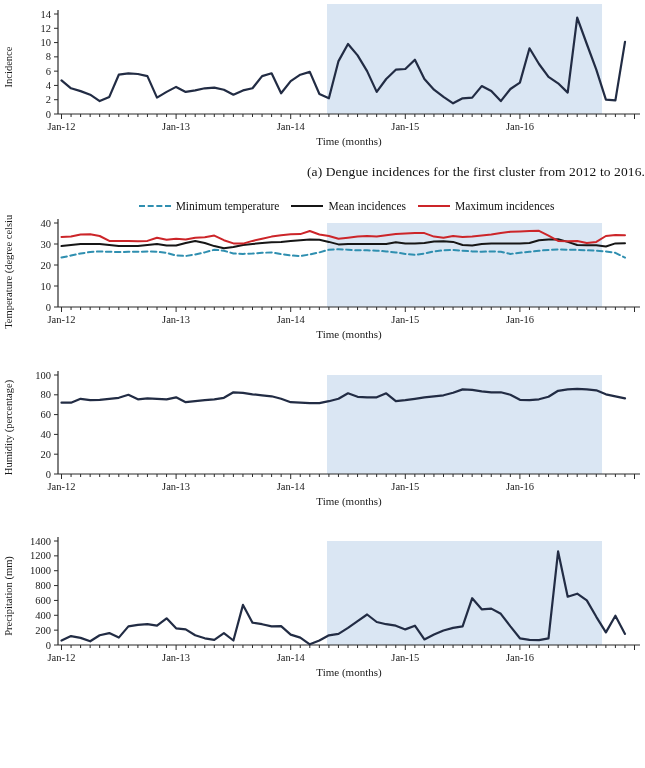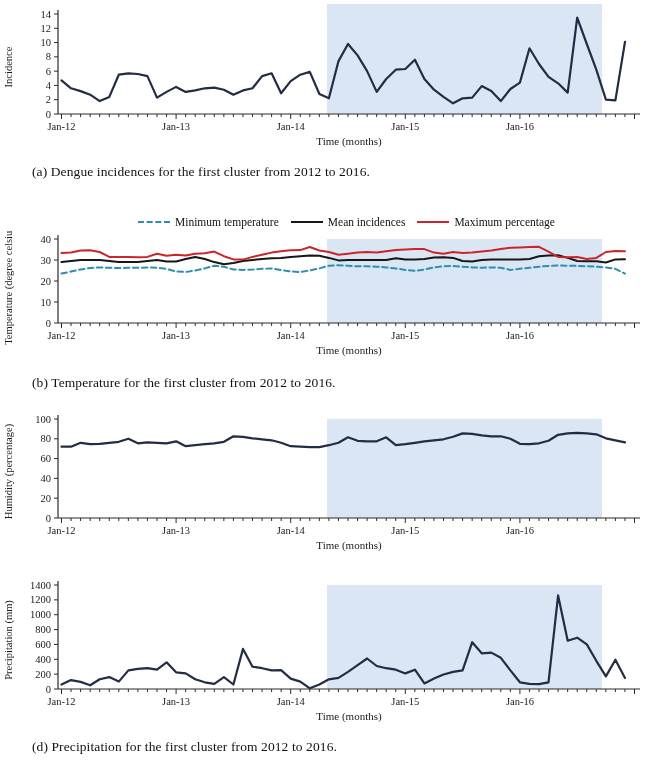--- a/index.html
+++ b/index.html
@@ -7,35 +7,35 @@
     width: 645px;
     font-family: "Liberation Serif", serif;
     color: #111;
   }
   .page { padding: 2px 0 6px 0; }
   figure { margin: 0; }
   .chart-block { margin-bottom: 20px; }
   .chart-block svg { display: block; }
   svg text { font-family: "Liberation Serif", serif; fill: #1a1a1a; }
   .caption {
-    text-align: left;
+    text-align: right;
     font-size: 13.5px;
     margin-top: 12px;
     letter-spacing: 0.1px;
     padding-left: 32px;
   }
   .legend {
     display: flex;
     justify-content: center;
     align-items: center;
     gap: 12px;
     font-size: 11.5px;
     margin: 0 0 3px 48px;
   }
-  .legend-item { display: flex; align-items: center; gap: 5px; margin-top: 16px; }
+  .legend-item { display: flex; align-items: center; gap: 5px; }
   .sample {
     display: inline-block;
     width: 32px;
     height: 0;
     border-top: 2.4px solid #000;
   }
   .sample.dashed { border-top-style: dashed; border-top-width: 2.2px; }
 </style>
 </head>
 <body>
@@ -141,21 +141,21 @@
       <span class="legend-item">
         <span class="sample dashed" style="border-top-color: rgb(47, 143, 176);"></span>
         <span>Minimum temperature</span>
       </span>
       <span class="legend-item">
         <span class="sample" style="border-top-color: rgb(22, 22, 22);"></span>
         <span>Mean incidences</span>
       </span>
       <span class="legend-item">
         <span class="sample" style="border-top-color: rgb(204, 37, 41);"></span>
-        <span>Maximum percentage</span>
+        <span>Maximum incidences</span>
       </span>
     </div>
     <svg viewBox="0 0 645 132" width="645" height="132">
         <rect x="326.99" y="8" width="275.0400000000001" height="84" fill="#dae6f3"></rect>
         <line x1="58" y1="4" x2="58" y2="92" stroke="#2b2b2b" stroke-width="1.2"></line>
         <line x1="58" y1="92" x2="640" y2="92" stroke="#2b2b2b" stroke-width="1.2"></line>
         <line x1="54" y1="92" x2="58" y2="92" stroke="#2b2b2b" stroke-width="1"></line>
         <text x="51" y="95.5" text-anchor="end" font-size="10.5">0</text>
         <line x1="54" y1="71" x2="58" y2="71" stroke="#2b2b2b" stroke-width="1"></line>
         <text x="51" y="74.5" text-anchor="end" font-size="10.5">10</text>
@@ -230,21 +230,20 @@
         <text x="176.10000000000002" y="108" text-anchor="middle" font-size="10.5">Jan-13</text>
         <text x="290.70000000000005" y="108" text-anchor="middle" font-size="10.5">Jan-14</text>
         <text x="405.3" y="108" text-anchor="middle" font-size="10.5">Jan-15</text>
         <text x="519.9000000000001" y="108" text-anchor="middle" font-size="10.5">Jan-16</text>
         <text x="349" y="123" text-anchor="middle" font-size="11">Time (months)</text>
         <text x="12" y="53" text-anchor="middle" font-size="10.5" transform="rotate(-90 12 53)">Temperature (degree celsius)</text>
         <polyline points="61.5,42.6 71.0,40.5 80.6,38.5 90.2,37.0 99.7,36.4 109.3,36.8 118.8,37.0 128.4,36.8 137.9,36.8 147.4,36.4 157.0,36.8 166.6,37.8 176.1,40.5 185.7,41.0 195.2,39.5 204.8,37.4 214.3,34.7 223.9,35.7 233.4,38.5 243.0,38.9 252.5,38.5 262.1,37.8 271.6,37.4 281.1,39.1 290.7,40.5 300.3,41.0 309.8,39.5 319.4,37.4 328.9,34.7 338.5,34.3 348.0,34.7 357.6,35.3 367.1,35.3 376.7,35.7 386.2,36.4 395.8,37.4 405.3,38.9 414.9,39.9 424.4,38.5 434.0,36.4 443.5,35.3 453.1,34.9 462.6,35.7 472.2,36.4 481.7,36.8 491.3,36.4 500.8,36.8 510.4,38.9 519.9,37.8 529.5,36.8 539.0,35.7 548.5,34.9 558.1,34.5 567.7,34.7 577.2,34.9 586.8,35.3 596.3,35.7 605.9,36.4 615.4,37.8 625.0,42.6" fill="none" stroke="#2f8fb0" stroke-width="2" stroke-linejoin="round" stroke-linecap="round" stroke-dasharray="5.5 3.5"></polyline>
         <polyline points="61.5,31.1 71.0,30.0 80.6,29.0 90.2,29.0 99.7,29.0 109.3,30.0 118.8,31.1 128.4,31.1 137.9,31.1 147.4,30.0 157.0,29.0 166.6,30.5 176.1,30.5 185.7,28.0 195.2,25.9 204.8,28.0 214.3,31.1 223.9,33.2 233.4,32.1 243.0,30.0 252.5,29.0 262.1,28.0 271.6,27.3 281.1,26.9 290.7,25.9 300.3,25.2 309.8,24.4 319.4,24.8 328.9,26.9 338.5,29.4 348.0,29.0 357.6,29.0 367.1,29.0 376.7,29.0 386.2,29.0 395.8,27.3 405.3,28.6 414.9,28.6 424.4,28.0 434.0,26.5 443.5,26.3 453.1,26.9 462.6,30.0 472.2,30.5 481.7,29.0 491.3,28.6 500.8,28.4 510.4,28.4 519.9,28.4 529.5,28.0 539.0,25.2 548.5,24.4 558.1,24.2 567.7,26.9 577.2,30.0 586.8,30.3 596.3,30.3 605.9,31.5 615.4,28.4 625.0,28.2" fill="none" stroke="#161616" stroke-width="2" stroke-linejoin="round" stroke-linecap="round"></polyline>
         <polyline points="61.5,21.9 71.0,21.6 80.6,19.5 90.2,19.3 99.7,21.0 109.3,25.9 118.8,26.1 128.4,25.9 137.9,26.3 147.4,25.9 157.0,22.7 166.6,24.8 176.1,23.8 185.7,24.4 195.2,22.7 204.8,22.3 214.3,20.6 223.9,25.2 233.4,28.4 243.0,28.6 252.5,25.9 262.1,23.8 271.6,21.6 281.1,20.2 290.7,19.3 300.3,19.1 309.8,16.0 319.4,19.5 328.9,21.0 338.5,23.8 348.0,22.7 357.6,21.6 367.1,21.0 376.7,21.6 386.2,20.2 395.8,18.9 405.3,18.5 414.9,18.1 424.4,18.1 434.0,21.6 443.5,22.7 453.1,21.0 462.6,22.1 472.2,21.6 481.7,20.6 491.3,19.5 500.8,18.1 510.4,16.8 519.9,16.4 529.5,16.0 539.0,15.8 548.5,20.6 558.1,25.9 567.7,26.3 577.2,26.1 586.8,28.0 596.3,26.9 605.9,21.0 615.4,20.0 625.0,20.2" fill="none" stroke="#cc2529" stroke-width="2" stroke-linejoin="round" stroke-linecap="round"></polyline>
       </svg>
-    <figcaption class="caption">(b) Temperature for the first cluster from 2012 to 2016.</figcaption>
   </figure>
 
   <figure class="chart-block">
     <svg viewBox="0 0 645 146" width="645" height="146">
         <rect x="326.99" y="8" width="275.0400000000001" height="99" fill="#dae6f3"></rect>
         <line x1="58" y1="4" x2="58" y2="107" stroke="#2b2b2b" stroke-width="1.2"></line>
         <line x1="58" y1="107" x2="640" y2="107" stroke="#2b2b2b" stroke-width="1.2"></line>
         <line x1="54" y1="107" x2="58" y2="107" stroke="#2b2b2b" stroke-width="1"></line>
         <text x="51" y="110.5" text-anchor="end" font-size="10.5">0</text>
         <line x1="54" y1="87.2" x2="58" y2="87.2" stroke="#2b2b2b" stroke-width="1"></line>
@@ -413,16 +412,15 @@
         <line x1="634.5" y1="112" x2="634.5" y2="117" stroke="#2b2b2b" stroke-width="1"></line>
         <text x="61.5" y="128" text-anchor="middle" font-size="10.5">Jan-12</text>
         <text x="176.10000000000002" y="128" text-anchor="middle" font-size="10.5">Jan-13</text>
         <text x="290.70000000000005" y="128" text-anchor="middle" font-size="10.5">Jan-14</text>
         <text x="405.3" y="128" text-anchor="middle" font-size="10.5">Jan-15</text>
         <text x="519.9000000000001" y="128" text-anchor="middle" font-size="10.5">Jan-16</text>
         <text x="349" y="143" text-anchor="middle" font-size="11">Time (months)</text>
         <text x="12" y="63" text-anchor="middle" font-size="10.5" transform="rotate(-90 12 63)">Precipitation (mm)</text>
         <polyline points="61.5,107.5 71.0,103.1 80.6,104.9 90.2,108.3 99.7,102.3 109.3,100.1 118.8,104.6 128.4,93.4 137.9,91.9 147.4,91.2 157.0,92.7 166.6,85.3 176.1,95.3 185.7,96.4 195.2,102.3 204.8,105.3 214.3,106.8 223.9,100.1 233.4,107.5 243.0,71.9 252.5,89.7 262.1,91.2 271.6,93.4 281.1,93.1 290.7,101.6 300.3,104.6 309.8,111.3 319.4,107.5 328.9,102.3 338.5,100.9 348.0,94.9 357.6,88.2 367.1,81.5 376.7,89.0 386.2,91.2 395.8,92.7 405.3,96.4 414.9,92.7 424.4,106.4 434.0,101.6 443.5,97.5 453.1,94.9 462.6,93.4 472.2,65.2 481.7,76.3 491.3,75.6 500.8,80.8 510.4,93.4 519.9,105.3 529.5,106.8 539.0,107.2 548.5,105.3 558.1,18.4 567.7,63.7 577.2,60.7 586.8,67.4 596.3,83.8 605.9,99.4 615.4,82.7 625.0,100.9" fill="none" stroke="#222c44" stroke-width="2.2" stroke-linejoin="round" stroke-linecap="round"></polyline>
       </svg>
-    <figcaption class="caption">(d) Precipitation for the first cluster from 2012 to 2016.</figcaption>
   </figure>
 
 </div>
 
 </body></html>

